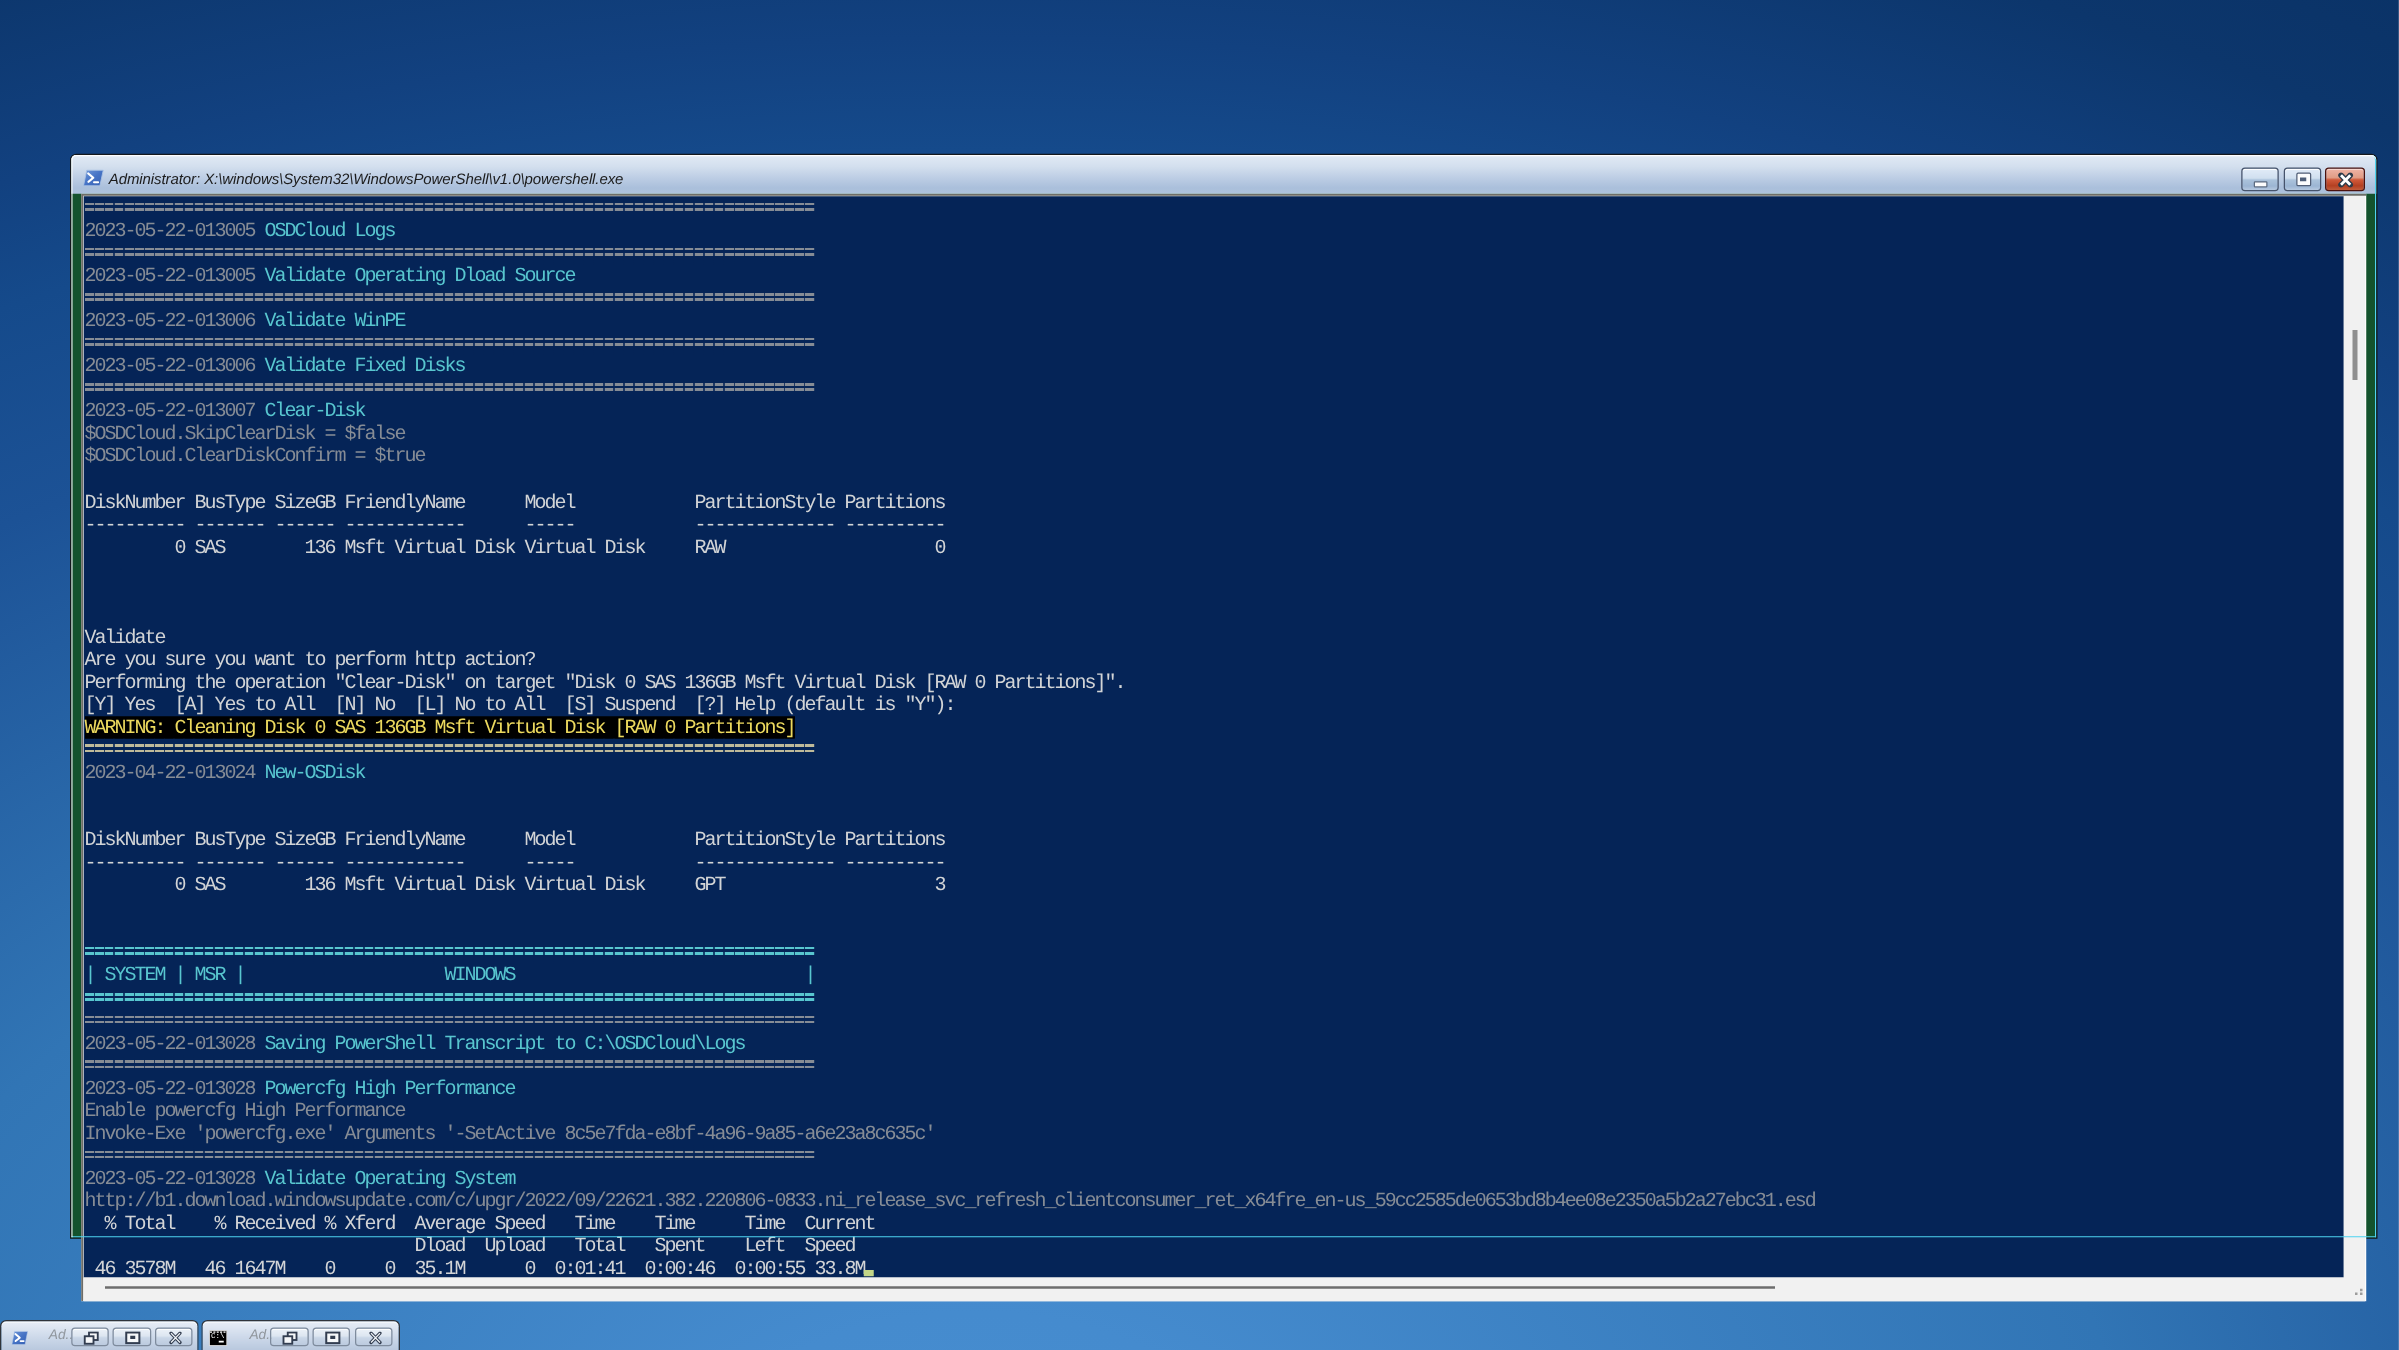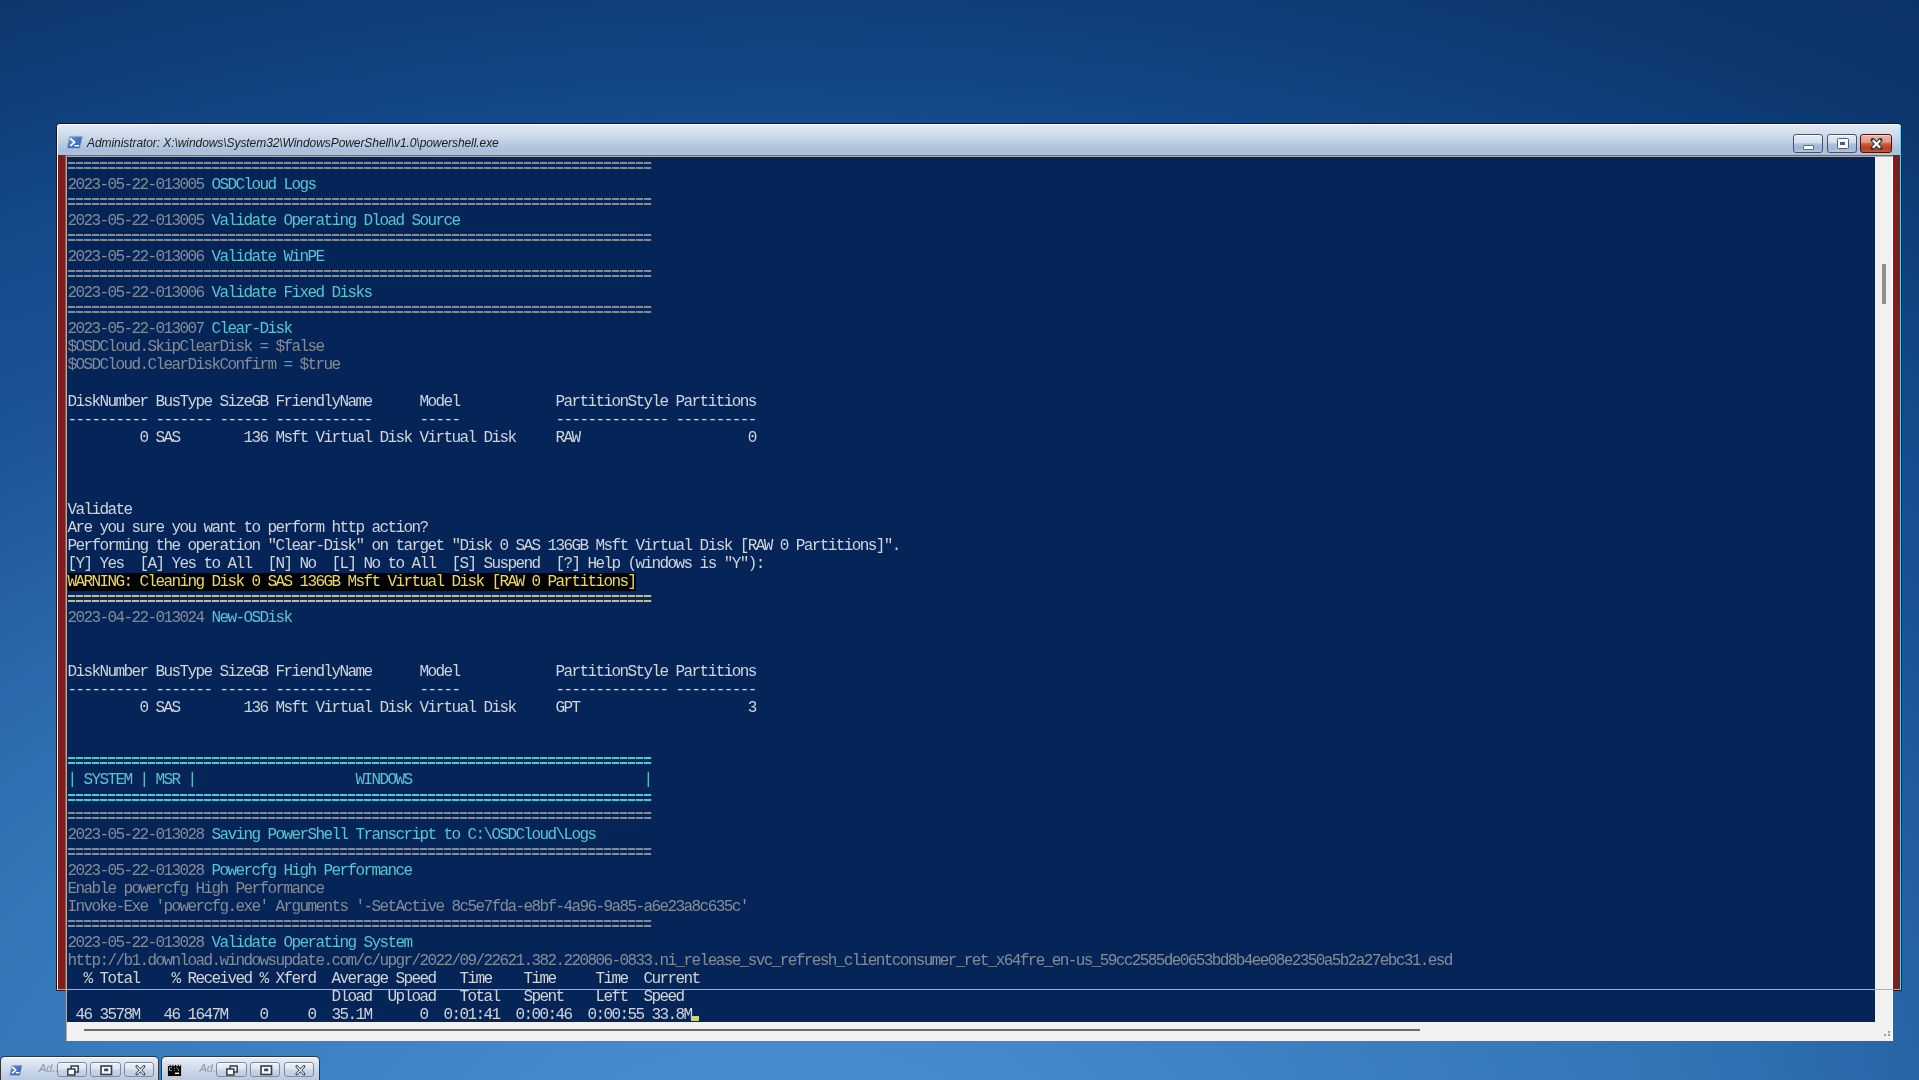--- a/index.html
+++ b/index.html
@@ -1,21 +1,21 @@
 <!DOCTYPE html>
 <html><head><meta charset="utf-8">
 <style>
 *{margin:0;padding:0;box-sizing:border-box}
 html,body{width:1919px;height:1080px;overflow:hidden}
 body{position:relative;font-family:"Liberation Sans",sans-serif;
 background:
  radial-gradient(2300px 1500px at 780px 1200px, #478ed0 0%, #458bce 10%, #3175b5 40%, #1c5296 62%, #154a8b 72%, #124180 78%, #0c366c 88%, #093063 100%);
 }
 #win{position:absolute;left:56px;top:123px;width:1846px;height:868px;
- border:1px solid #14181d;border-radius:5px 5px 0 0;background:#7f1d1d;}
+ border:1px solid #14181d;border-radius:5px 5px 0 0;background:#14532d;}
 #win::before{content:"";position:absolute;inset:0;border-radius:4px 4px 0 0;z-index:40;pointer-events:none;
  box-shadow:inset 0 1px 0 #fdfdfe, inset 1px 0 0 #fafbfd, inset -1px 0 0 #4ed4f1, inset 0 -1px 0 #4ed4f1;}
 #titlebar{position:absolute;left:0;top:0;width:100%;height:31px;border-radius:4px 4px 0 0;
  background:linear-gradient(180deg,#e1eaf5 0%,#d3dfee 30%,#bccde4 60%,#aabfdb 85%,#aec2dc 100%);}
 #title{position:absolute;left:30px;top:4px;line-height:31px;font-size:12px;font-style:italic;color:#1c1c1c;white-space:pre;letter-spacing:-0.07px;}
 #clientwrap{position:absolute;left:8px;top:31px;width:1828px;height:886px;background:#f1f1f1;
  box-shadow:inset 1.5px 1.5px 0 #6e6d67, inset 0 -1px 0 #ffffff, inset -1.5px 0 0 #fdfdfd;}
 #console{position:absolute;left:1.5px;top:1.5px;width:1808px;height:865px;background:#052457;overflow:hidden;}
 #ctext{position:absolute;left:1px;top:1.4px;font-family:"Liberation Mono",monospace;font-size:16px;line-height:18.04px;letter-spacing:-1.6px;color:#d2d4d6;}
 #ctext b{font-weight:normal;font-style:normal}
@@ -102,21 +102,21 @@
 
 <b class="w">DiskNumber BusType SizeGB FriendlyName      Model            PartitionStyle Partitions</b>
 <b class="w">---------- ------- ------ ------------      -----            -------------- ----------</b>
 <b class="w">         0 SAS        136 Msft Virtual Disk Virtual Disk     RAW                     0</b>
 
 
 
 <b class="w">Validate</b>
 <b class="w">Are you sure you want to perform http action?</b>
 <b class="w">Performing the operation "Clear-Disk" on target "Disk 0 SAS 136GB Msft Virtual Disk [RAW 0 Partitions]".</b>
-<b class="w">[Y] Yes  [A] Yes to All  [N] No  [L] No to All  [S] Suspend  [?] Help (windows is "Y"):</b>
+<b class="w">[Y] Yes  [A] Yes to All  [N] No  [L] No to All  [S] Suspend  [?] Help (default is "Y"):</b>
 <b class="y">WARNING: Cleaning Disk 0 SAS 136GB Msft Virtual Disk [RAW 0 Partitions]</b>
 <b class="ws sep">=========================================================================</b>
 <b class="g">2023-04-22-013024 </b><b class="c">New-OSDisk</b>
 
 
 <b class="w">DiskNumber BusType SizeGB FriendlyName      Model            PartitionStyle Partitions</b>
 <b class="w">---------- ------- ------ ------------      -----            -------------- ----------</b>
 <b class="w">         0 SAS        136 Msft Virtual Disk Virtual Disk     GPT                     3</b>
 
 

